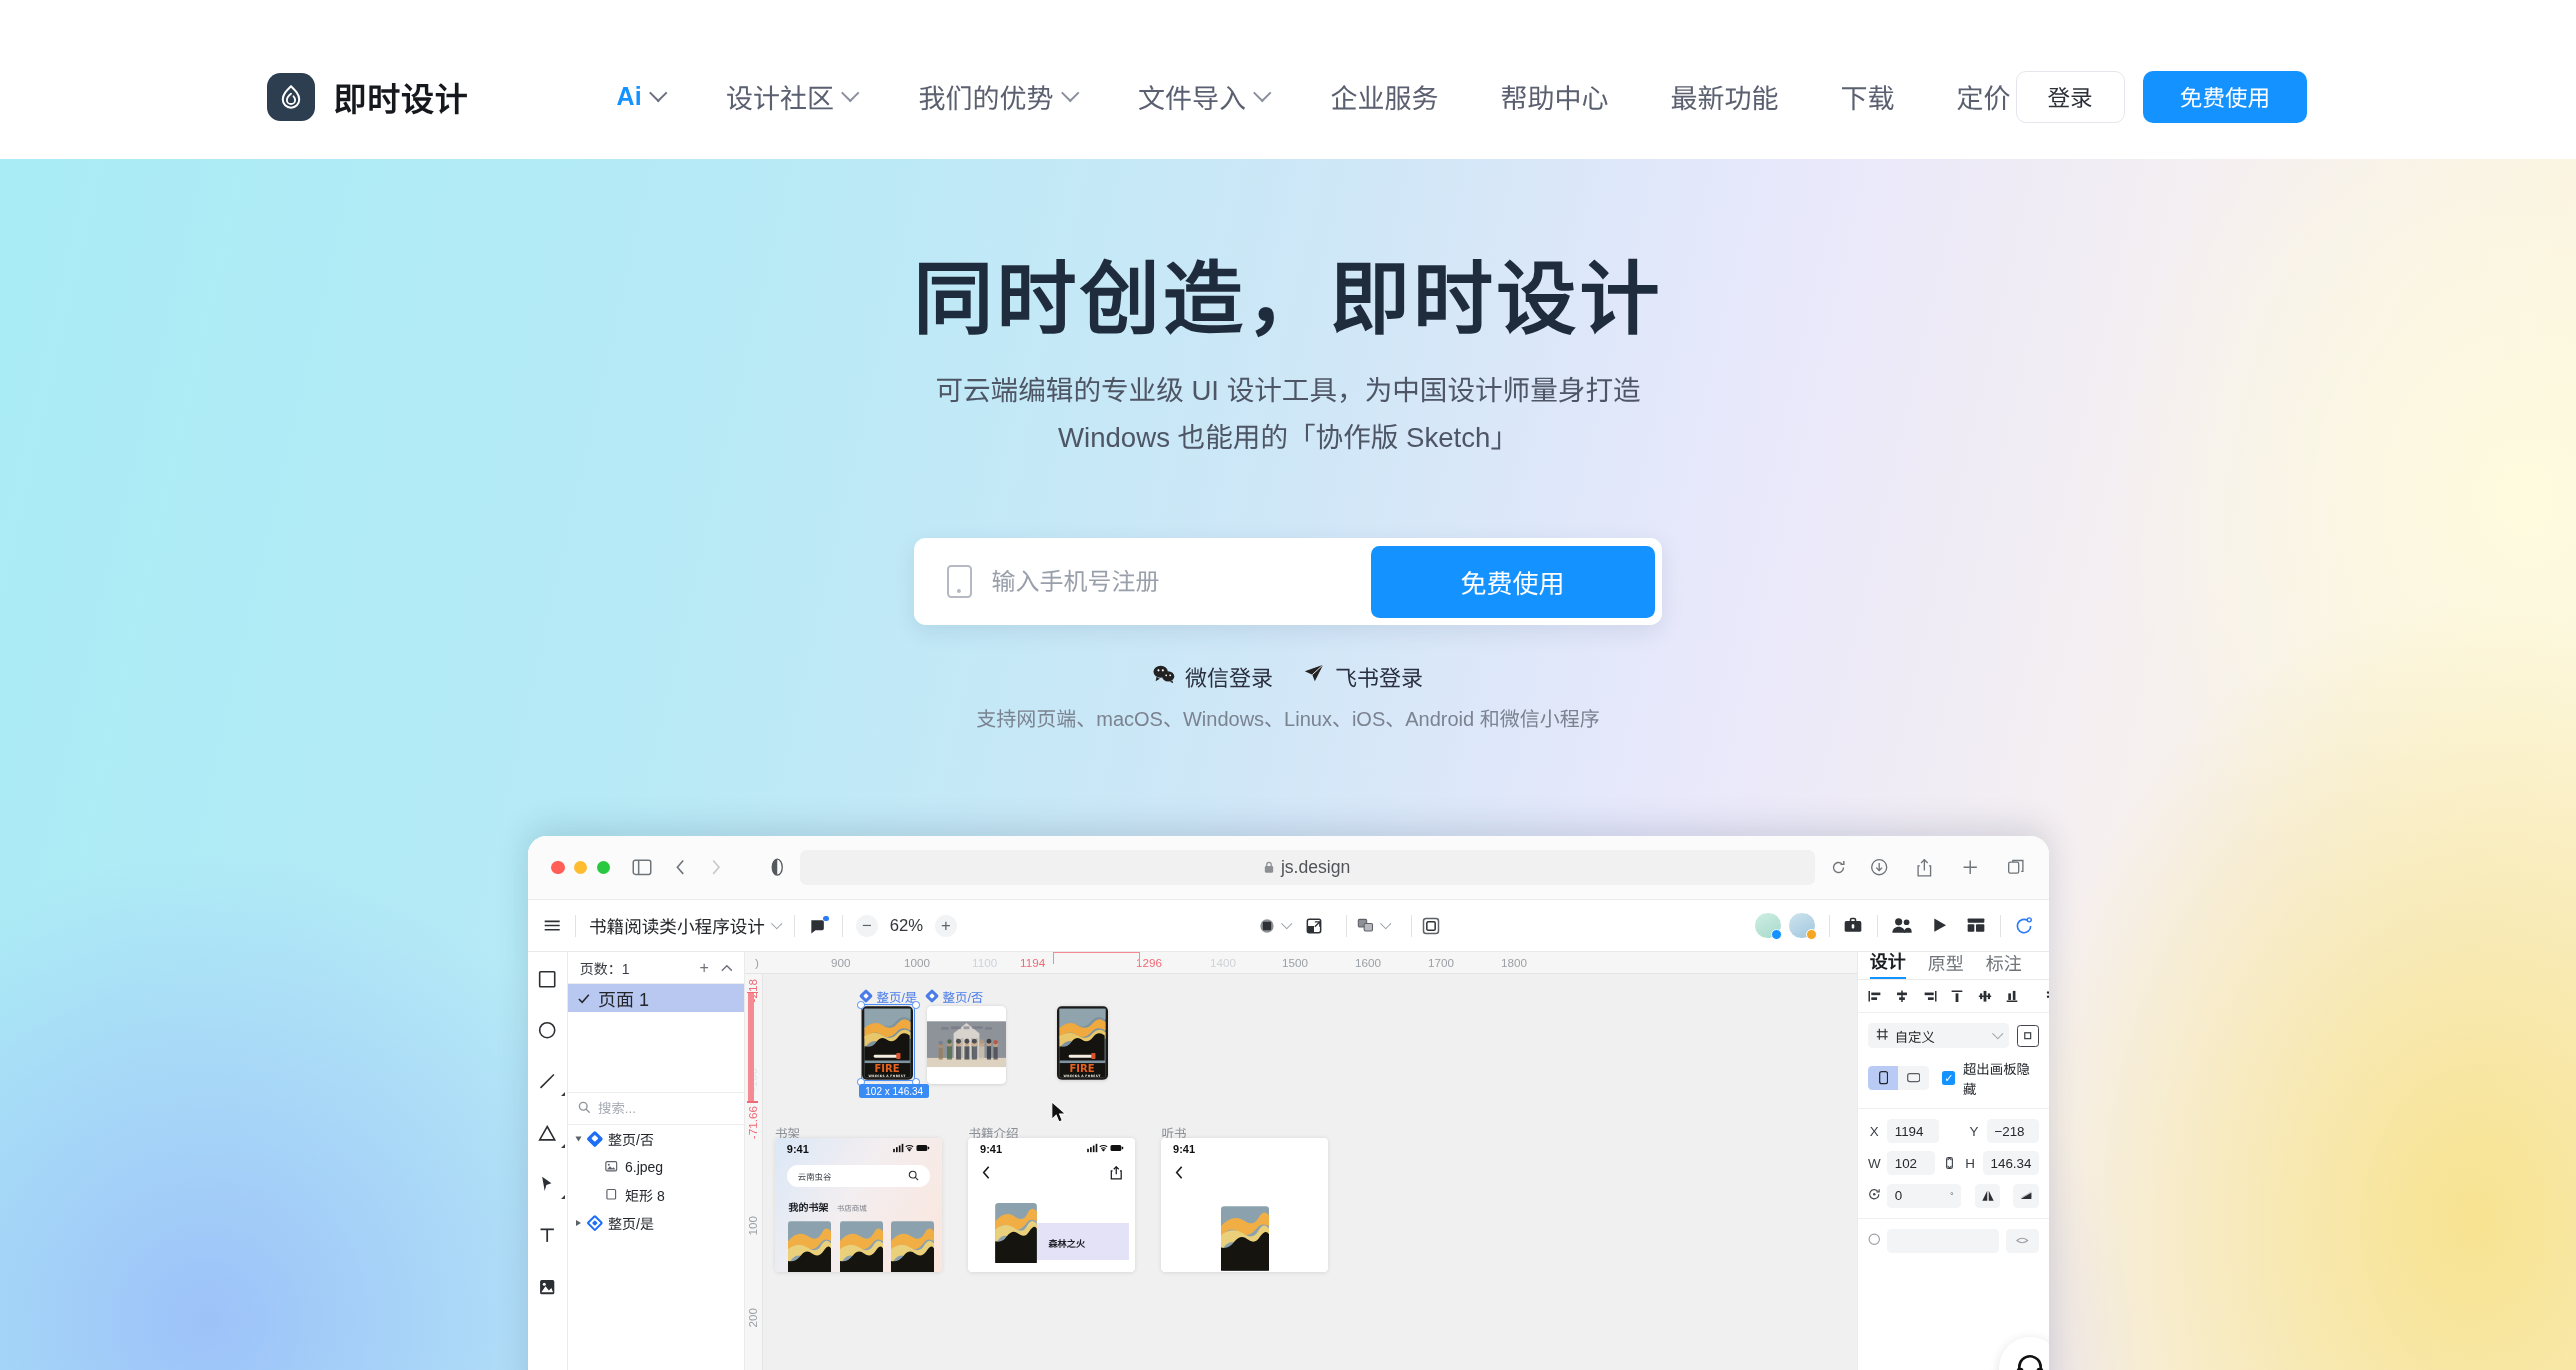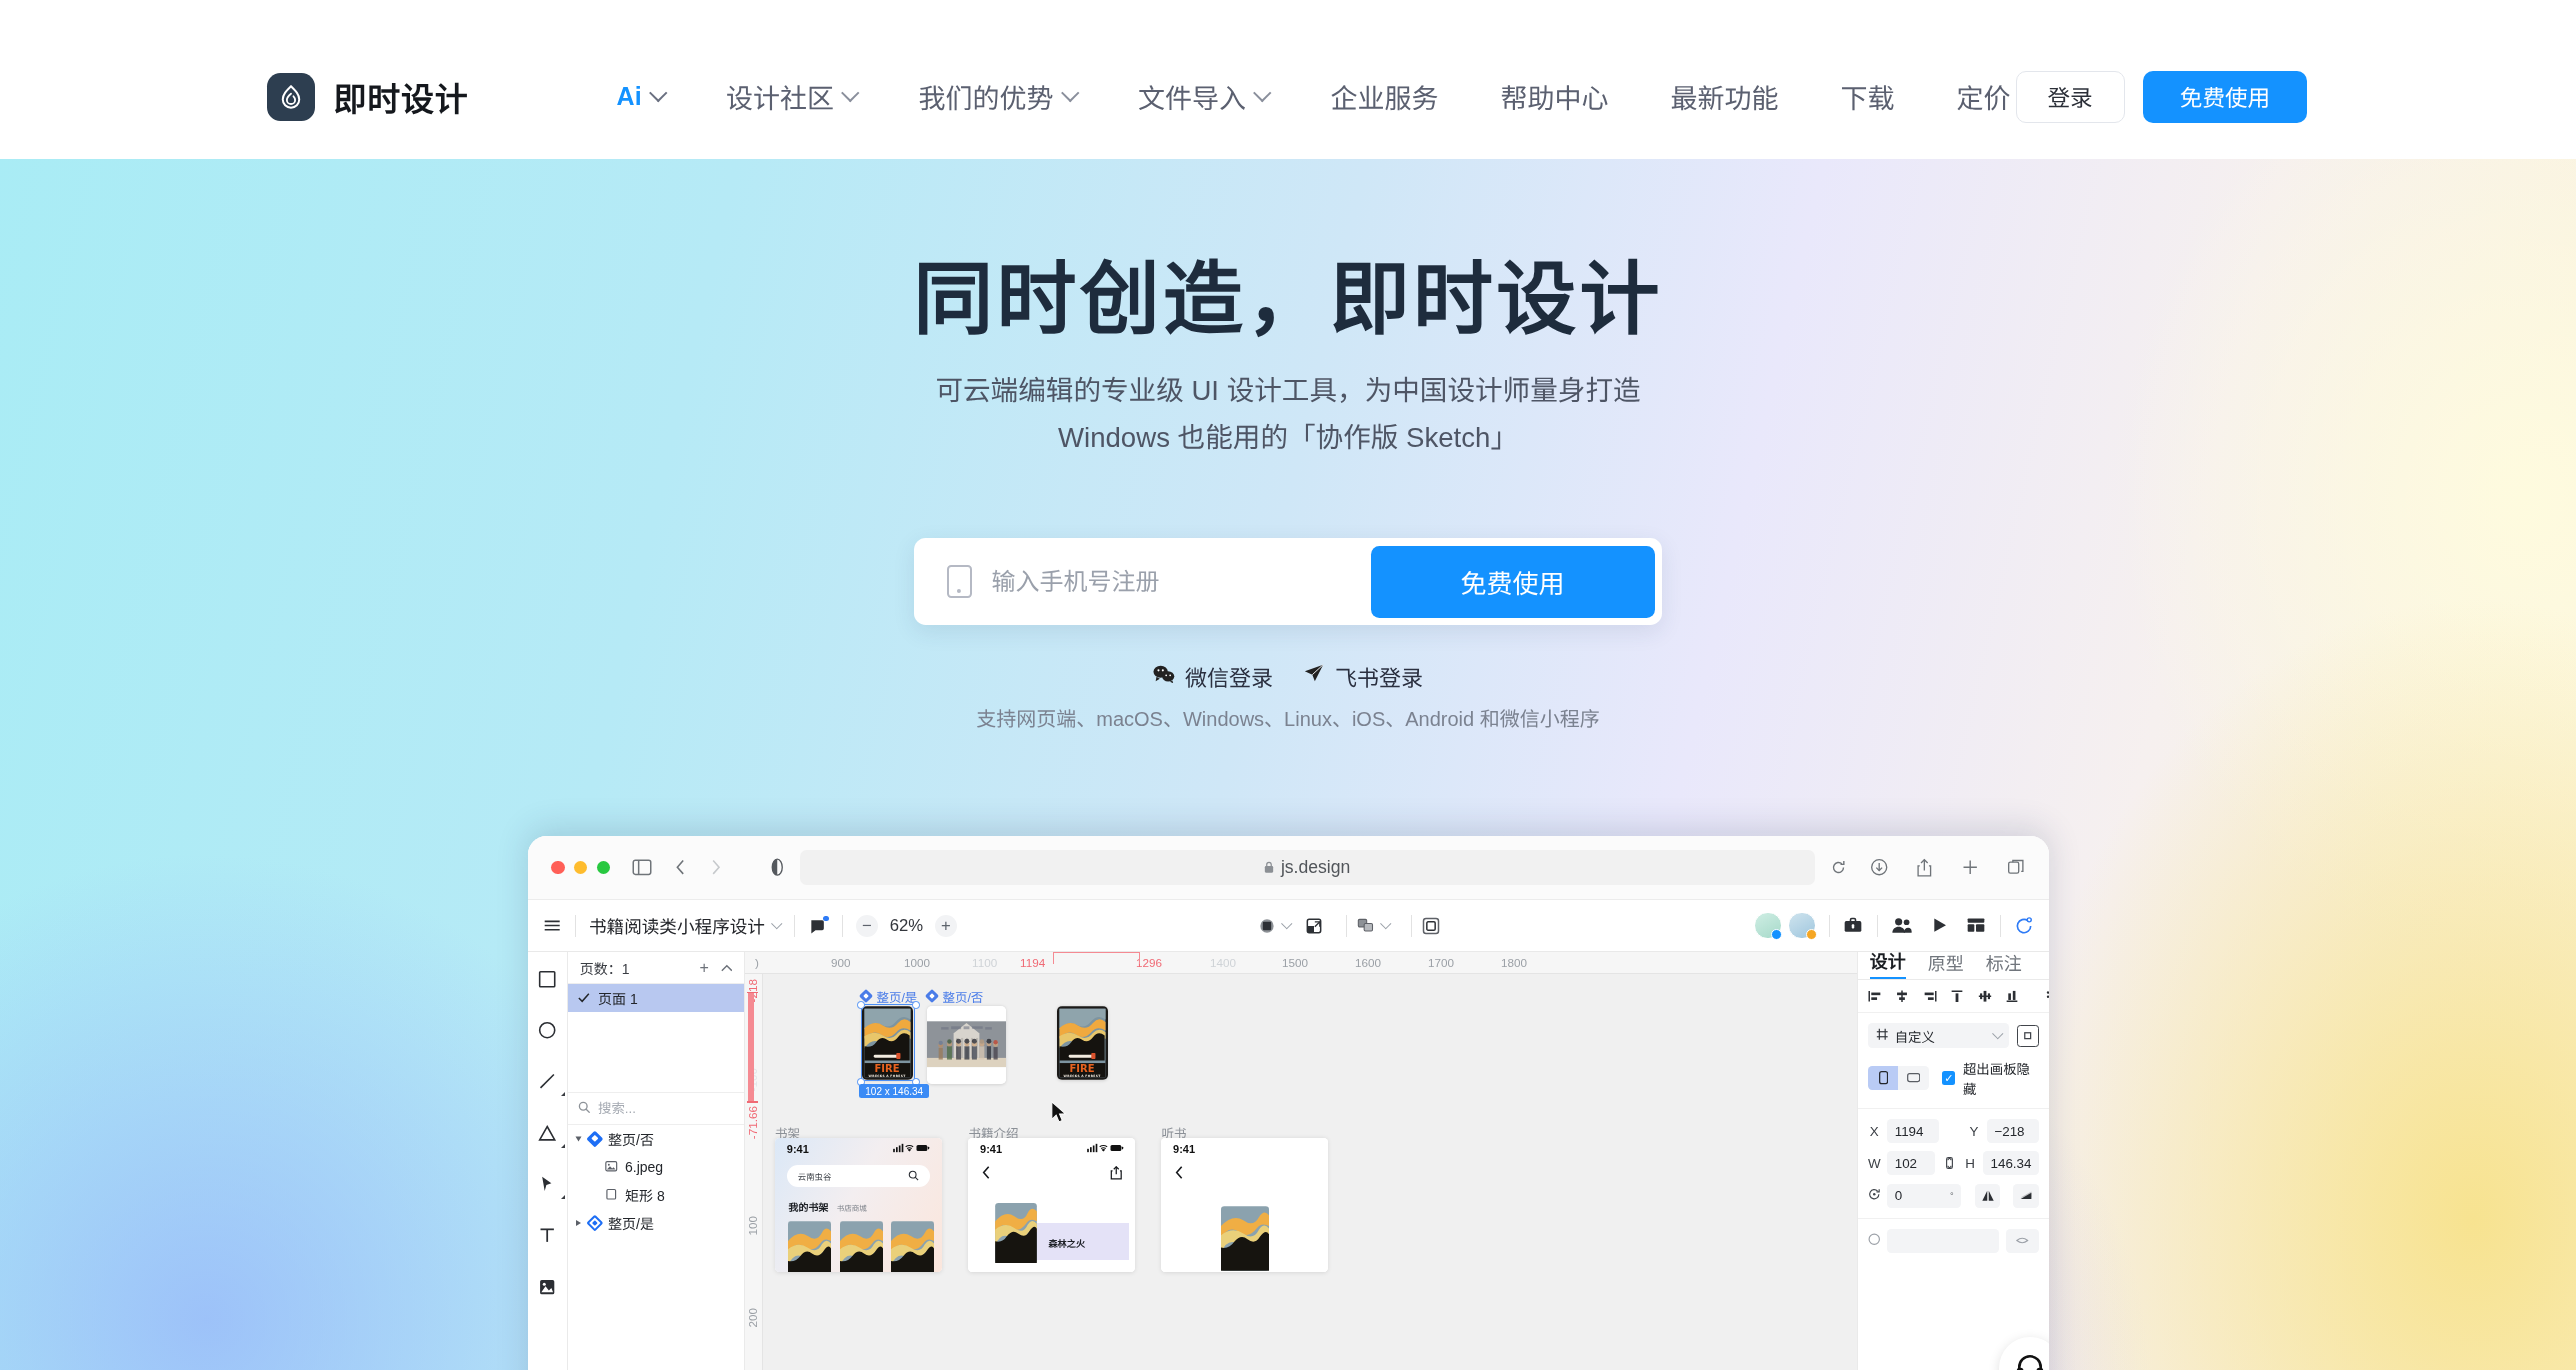--- a/index.html
+++ b/index.html
@@ -135,21 +135,21 @@
     color:#2b2e33; cursor:pointer; position:relative;}
   .ltool .corner{position:absolute;right:-5.9px;bottom:-3.3px;width:0;height:0;
     border-left:4.2px solid transparent;border-bottom:4.2px solid #3a3d42;}
 
   .lpanel { width: 177px; background:#fff; border-right:0.8px solid #eaeaea; display:flex; flex-direction:column; }
   .lp-head { height: 32px; display:flex; align-items:center; padding: 0 11.7px;
     font-size:14px; color:#3a3d43; border-bottom:0.8px solid #eee; }
   .lp-head .sp { flex:1 }
   .lp-act { color:#6d727a; font-size:16px; margin-left:11.7px; cursor:pointer; }
   .page-item { height: 28px; display:flex; align-items:center; gap:8.4px;
-    padding-left: 10px; font-size:14px; color:#23262b; background:#b8c8f0; cursor:pointer;}
+    padding-left: 10px; font-size:18px; color:#23262b; background:#b8c8f0; cursor:pointer;}
   .pages-space { height: 80px; background:#fff; }
   .lp-search { height: 33px; border-top:0.8px solid #eee; border-bottom:0.8px solid #eee;
     display:flex; align-items:center; padding: 0 10px; gap: 7.5px; }
   .lp-search input { border:none;outline:none;font-size:13.4px;color:#444;flex:1;
     background:transparent;font-family:inherit;}
   .lp-search input::placeholder{color:#a6abb3}
   .layer { height: 28px; display:flex; align-items:center; font-size:14px;
     color:#23262b; gap: 7.5px; cursor:pointer; }
   .layer.l0 { padding-left: 8.4px; } .layer.l1 { padding-left: 37px; }
   .tri { width:0;height:0;border-left:5px solid #5c6068;border-top:3.3px solid transparent;

